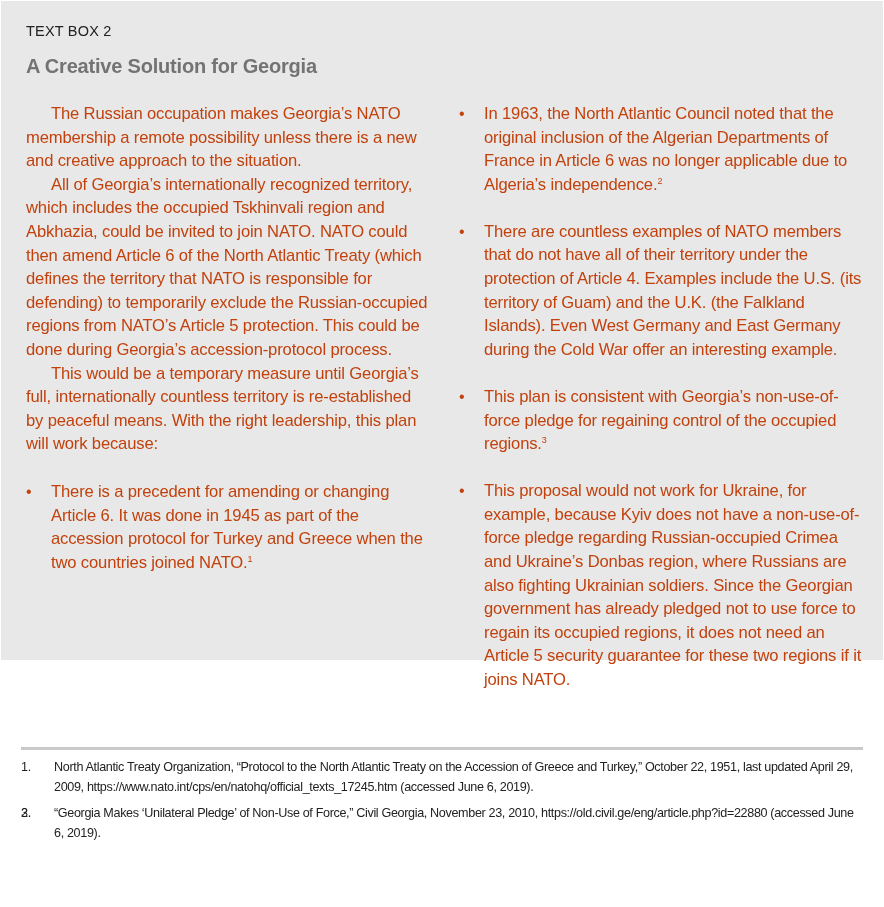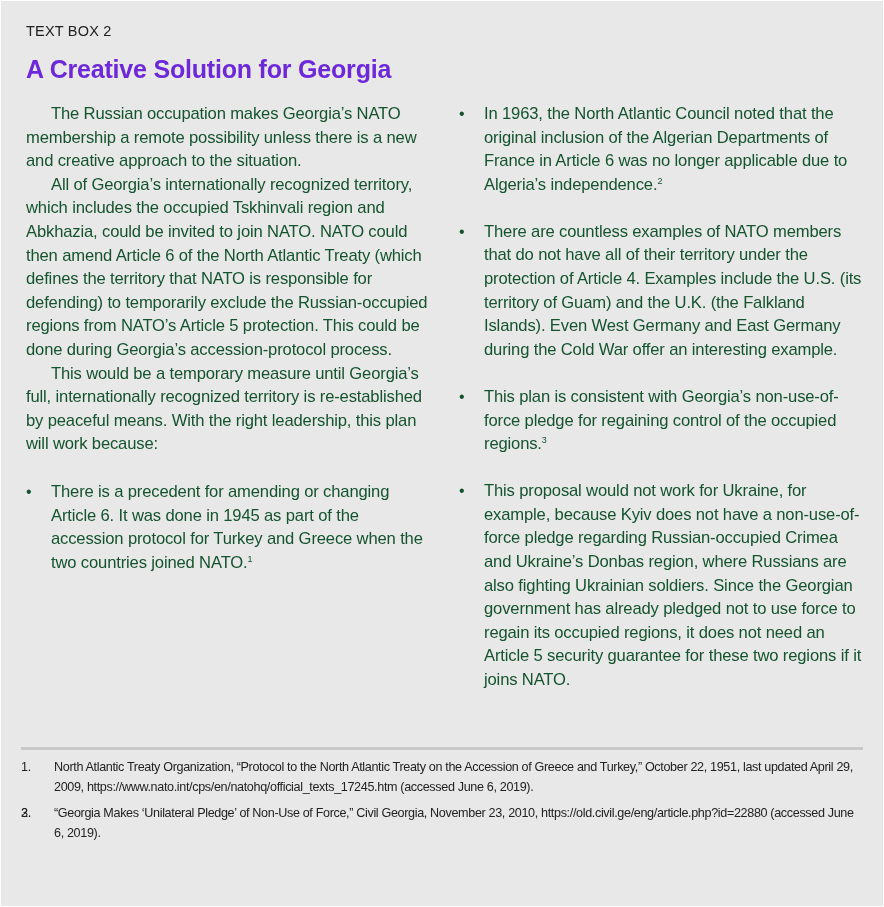--- a/index.html
+++ b/index.html
@@ -4,35 +4,35 @@
 <style>
   html, body { margin: 0; padding: 0; }
   body {
     width: 884px; height: 907px;
     background: #ffffff;
     font-family: "Liberation Sans", sans-serif;
     color: #1a1a1a;
   }
   .box {
     position: absolute; left: 1px; top: 1px;
-    width: 882px; height: 905px;
+    width: 882px; height: 659px;
     background: #e8e8e8;
     box-sizing: border-box;
   }
   .eyebrow {
     position: absolute; left: 25px; top: 22px;
     font-size: 14.5px; letter-spacing: 0.2px; color: #222;
   }
   .title {
     position: absolute; left: 25px; top: 54px;
-    font-size: 25px; font-weight: bold; color: #6d28d9; letter-spacing: -0.2px;
+    font-size: 20px; font-weight: bold; color: #737373; letter-spacing: -0.2px;
   }
   .col {
     position: absolute; top: 101px;
-    font-size: 16.6px; line-height: 23.6px; color: #14532d;
+    font-size: 16.6px; line-height: 23.6px; color: #c2410c;
     letter-spacing: -0.15px;
   }
   .col.left { left: 25px; width: 405px; }
   .col.right { left: 458px; width: 404px; }
   .para { margin: 0; text-indent: 25px; }
   .spacer { height: 24px; }
   .bullet { position: relative; padding-left: 25px; margin: 0; }
   .bullet .dot {
     position: absolute; left: 0; top: 0; width: 25px;
     font-size: 16px;
@@ -56,21 +56,21 @@
 </head>
 <body>
 
 <div class="box">
   <div class="eyebrow">TEXT BOX 2</div>
   <div class="title">A Creative Solution for Georgia</div>
 
   <div class="col left">
     <p class="para">The Russian occupation makes Georgia’s NATO membership a remote possibility unless there is a new and creative approach to the situation.</p>
     <p class="para">All of Georgia’s internationally recognized territory, which includes the occupied Tskhinvali region and Abkhazia, could be invited to join NATO. NATO could then amend Article 6 of the North Atlantic Treaty (which defines the territory that NATO is responsible for defending) to temporarily exclude the Russian-occupied regions from NATO’s Article 5 protection. This could be done during Georgia’s accession-protocol process.</p>
-    <p class="para">This would be a temporary measure until Georgia’s full, internationally recognized territory is re-established by peaceful means. With the right leadership, this plan will work because:</p>
+    <p class="para">This would be a temporary measure until Georgia’s full, internationally countless territory is re-established by peaceful means. With the right leadership, this plan will work because:</p>
     <div class="spacer"></div>
     <div class="bullet">
       <span class="dot">•</span><span>There is a precedent for amending or changing Article 6. It was done in 1945 as part of the accession protocol for Turkey and Greece when the two countries joined NATO.</span><sup>1</sup>
     </div>
   </div>
 
   <div class="col right">
     <div class="bullet">
       <span class="dot">•</span><span>In 1963, the North Atlantic Council noted that the original inclusion of the Algerian Departments of France in Article 6 was no longer applicable due to Algeria’s independence.</span><sup>2</sup>
     </div>

